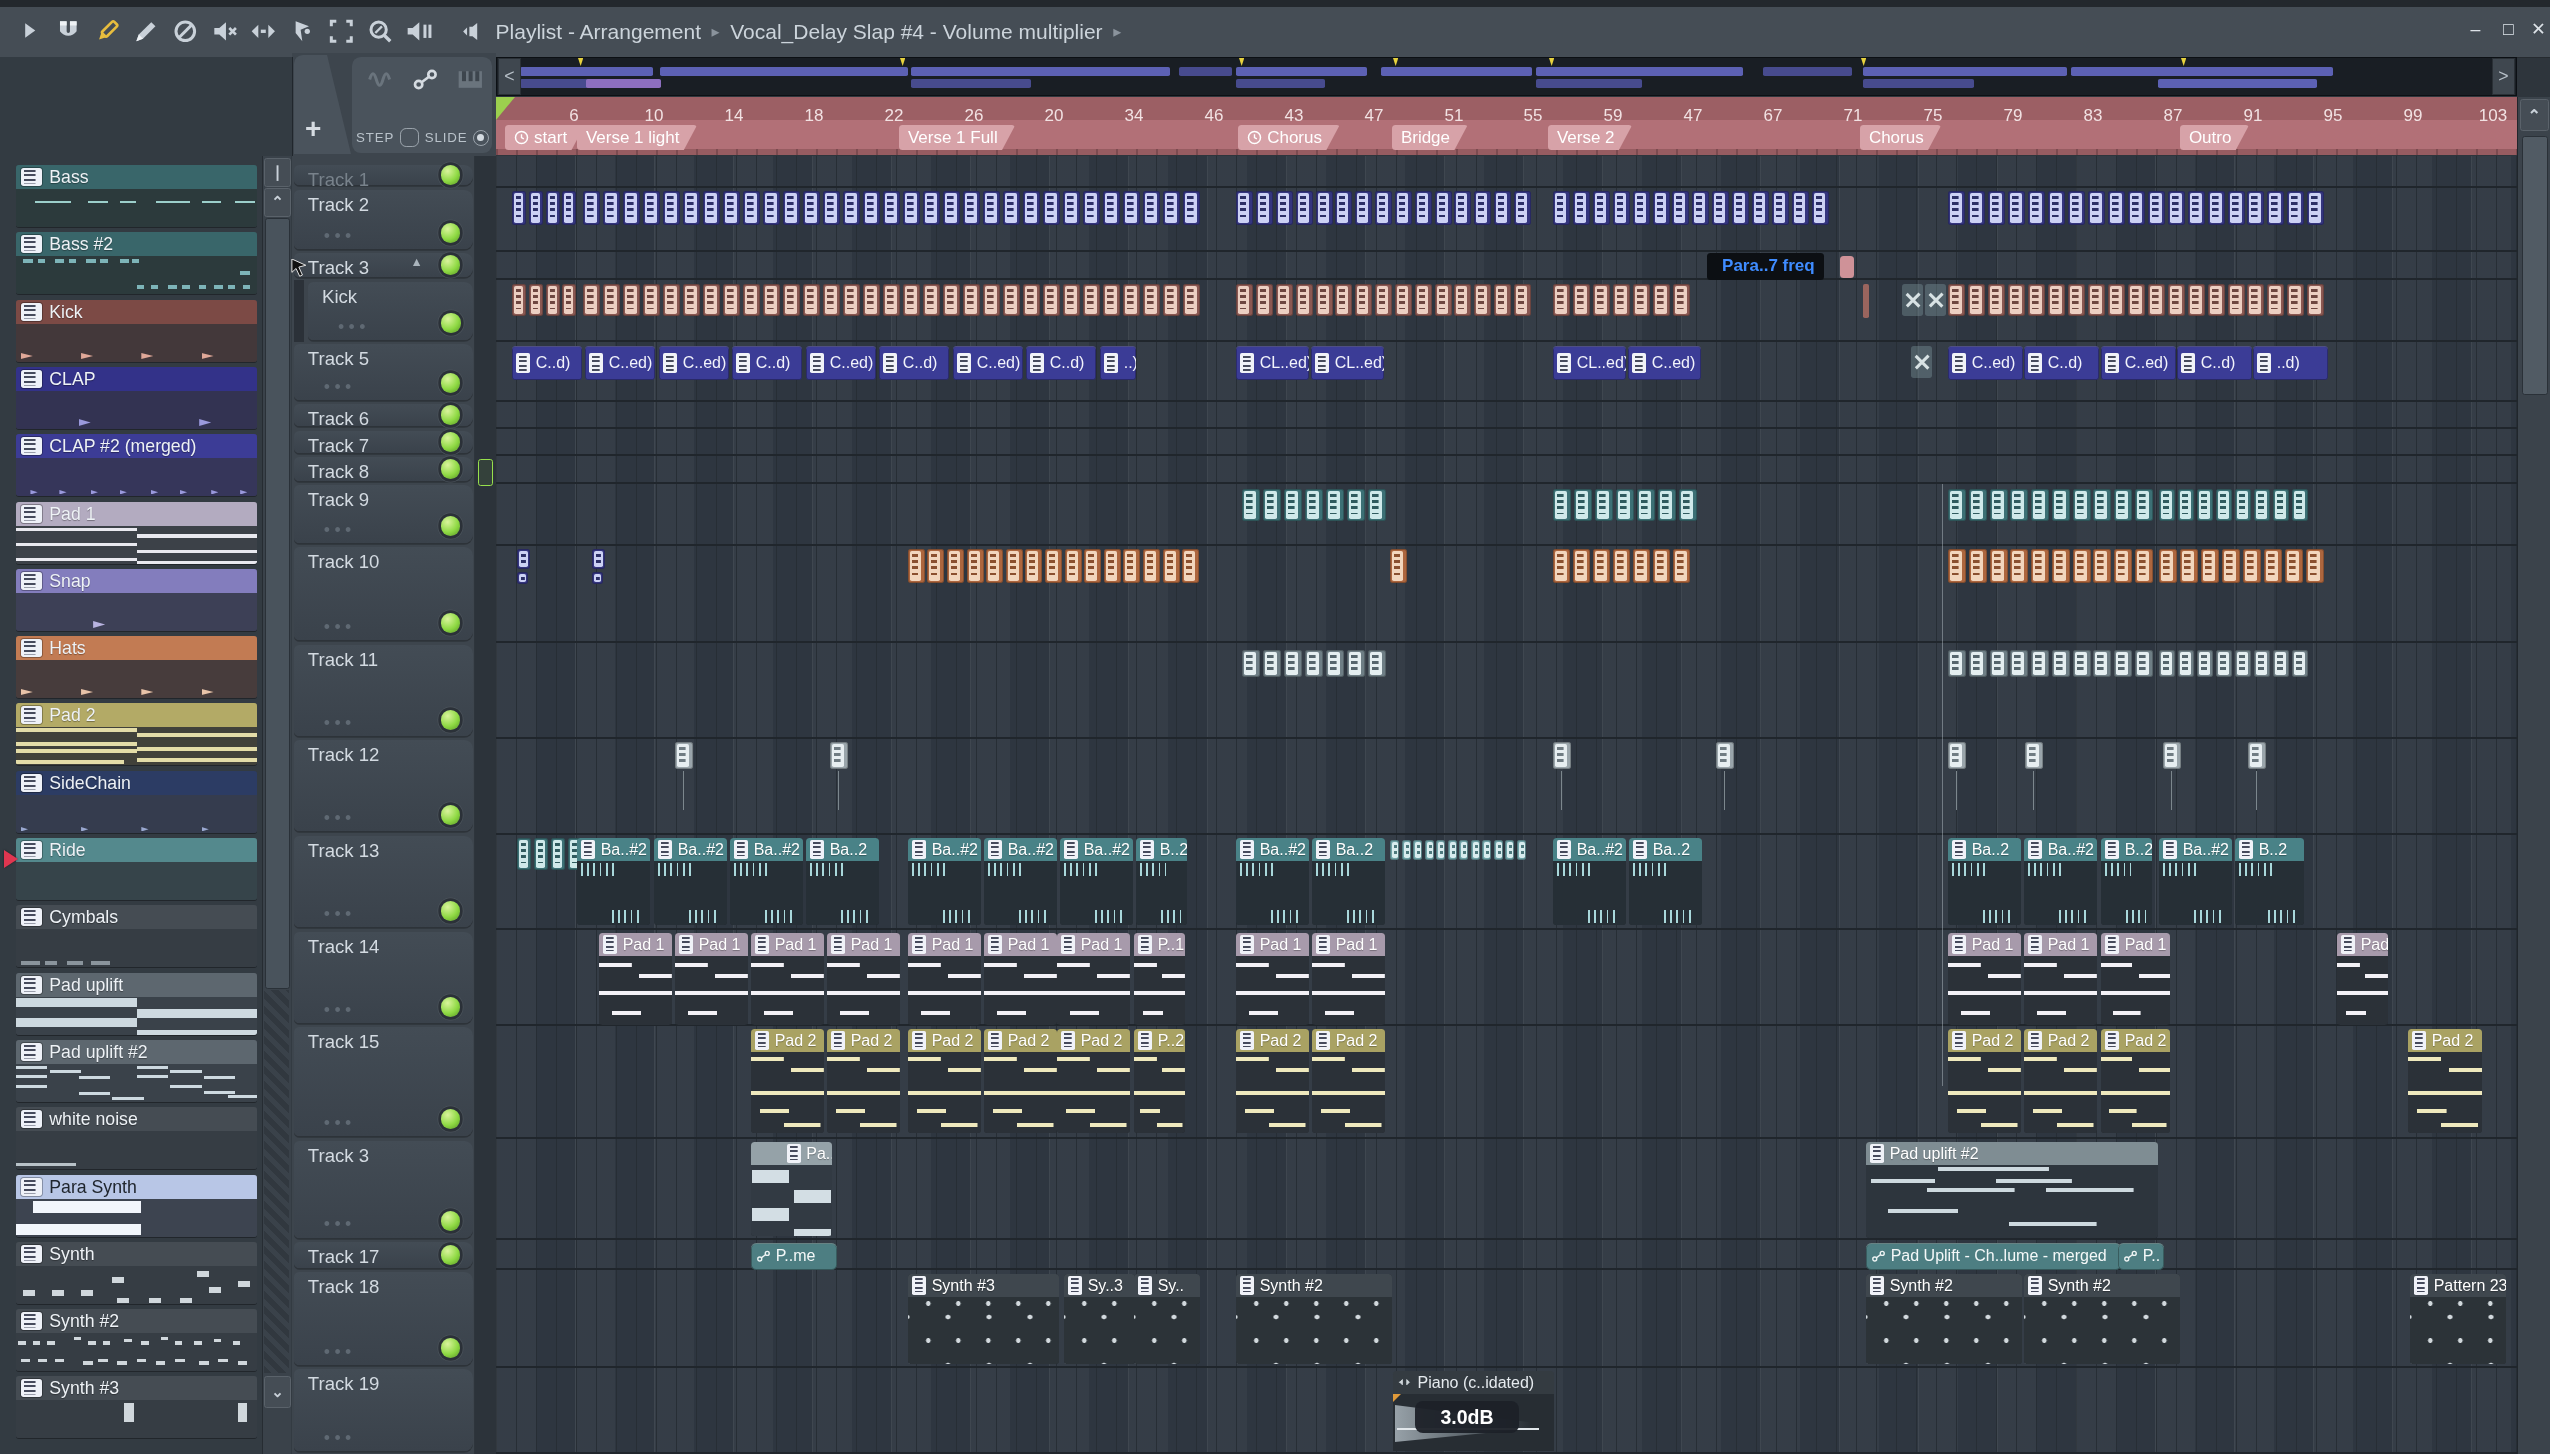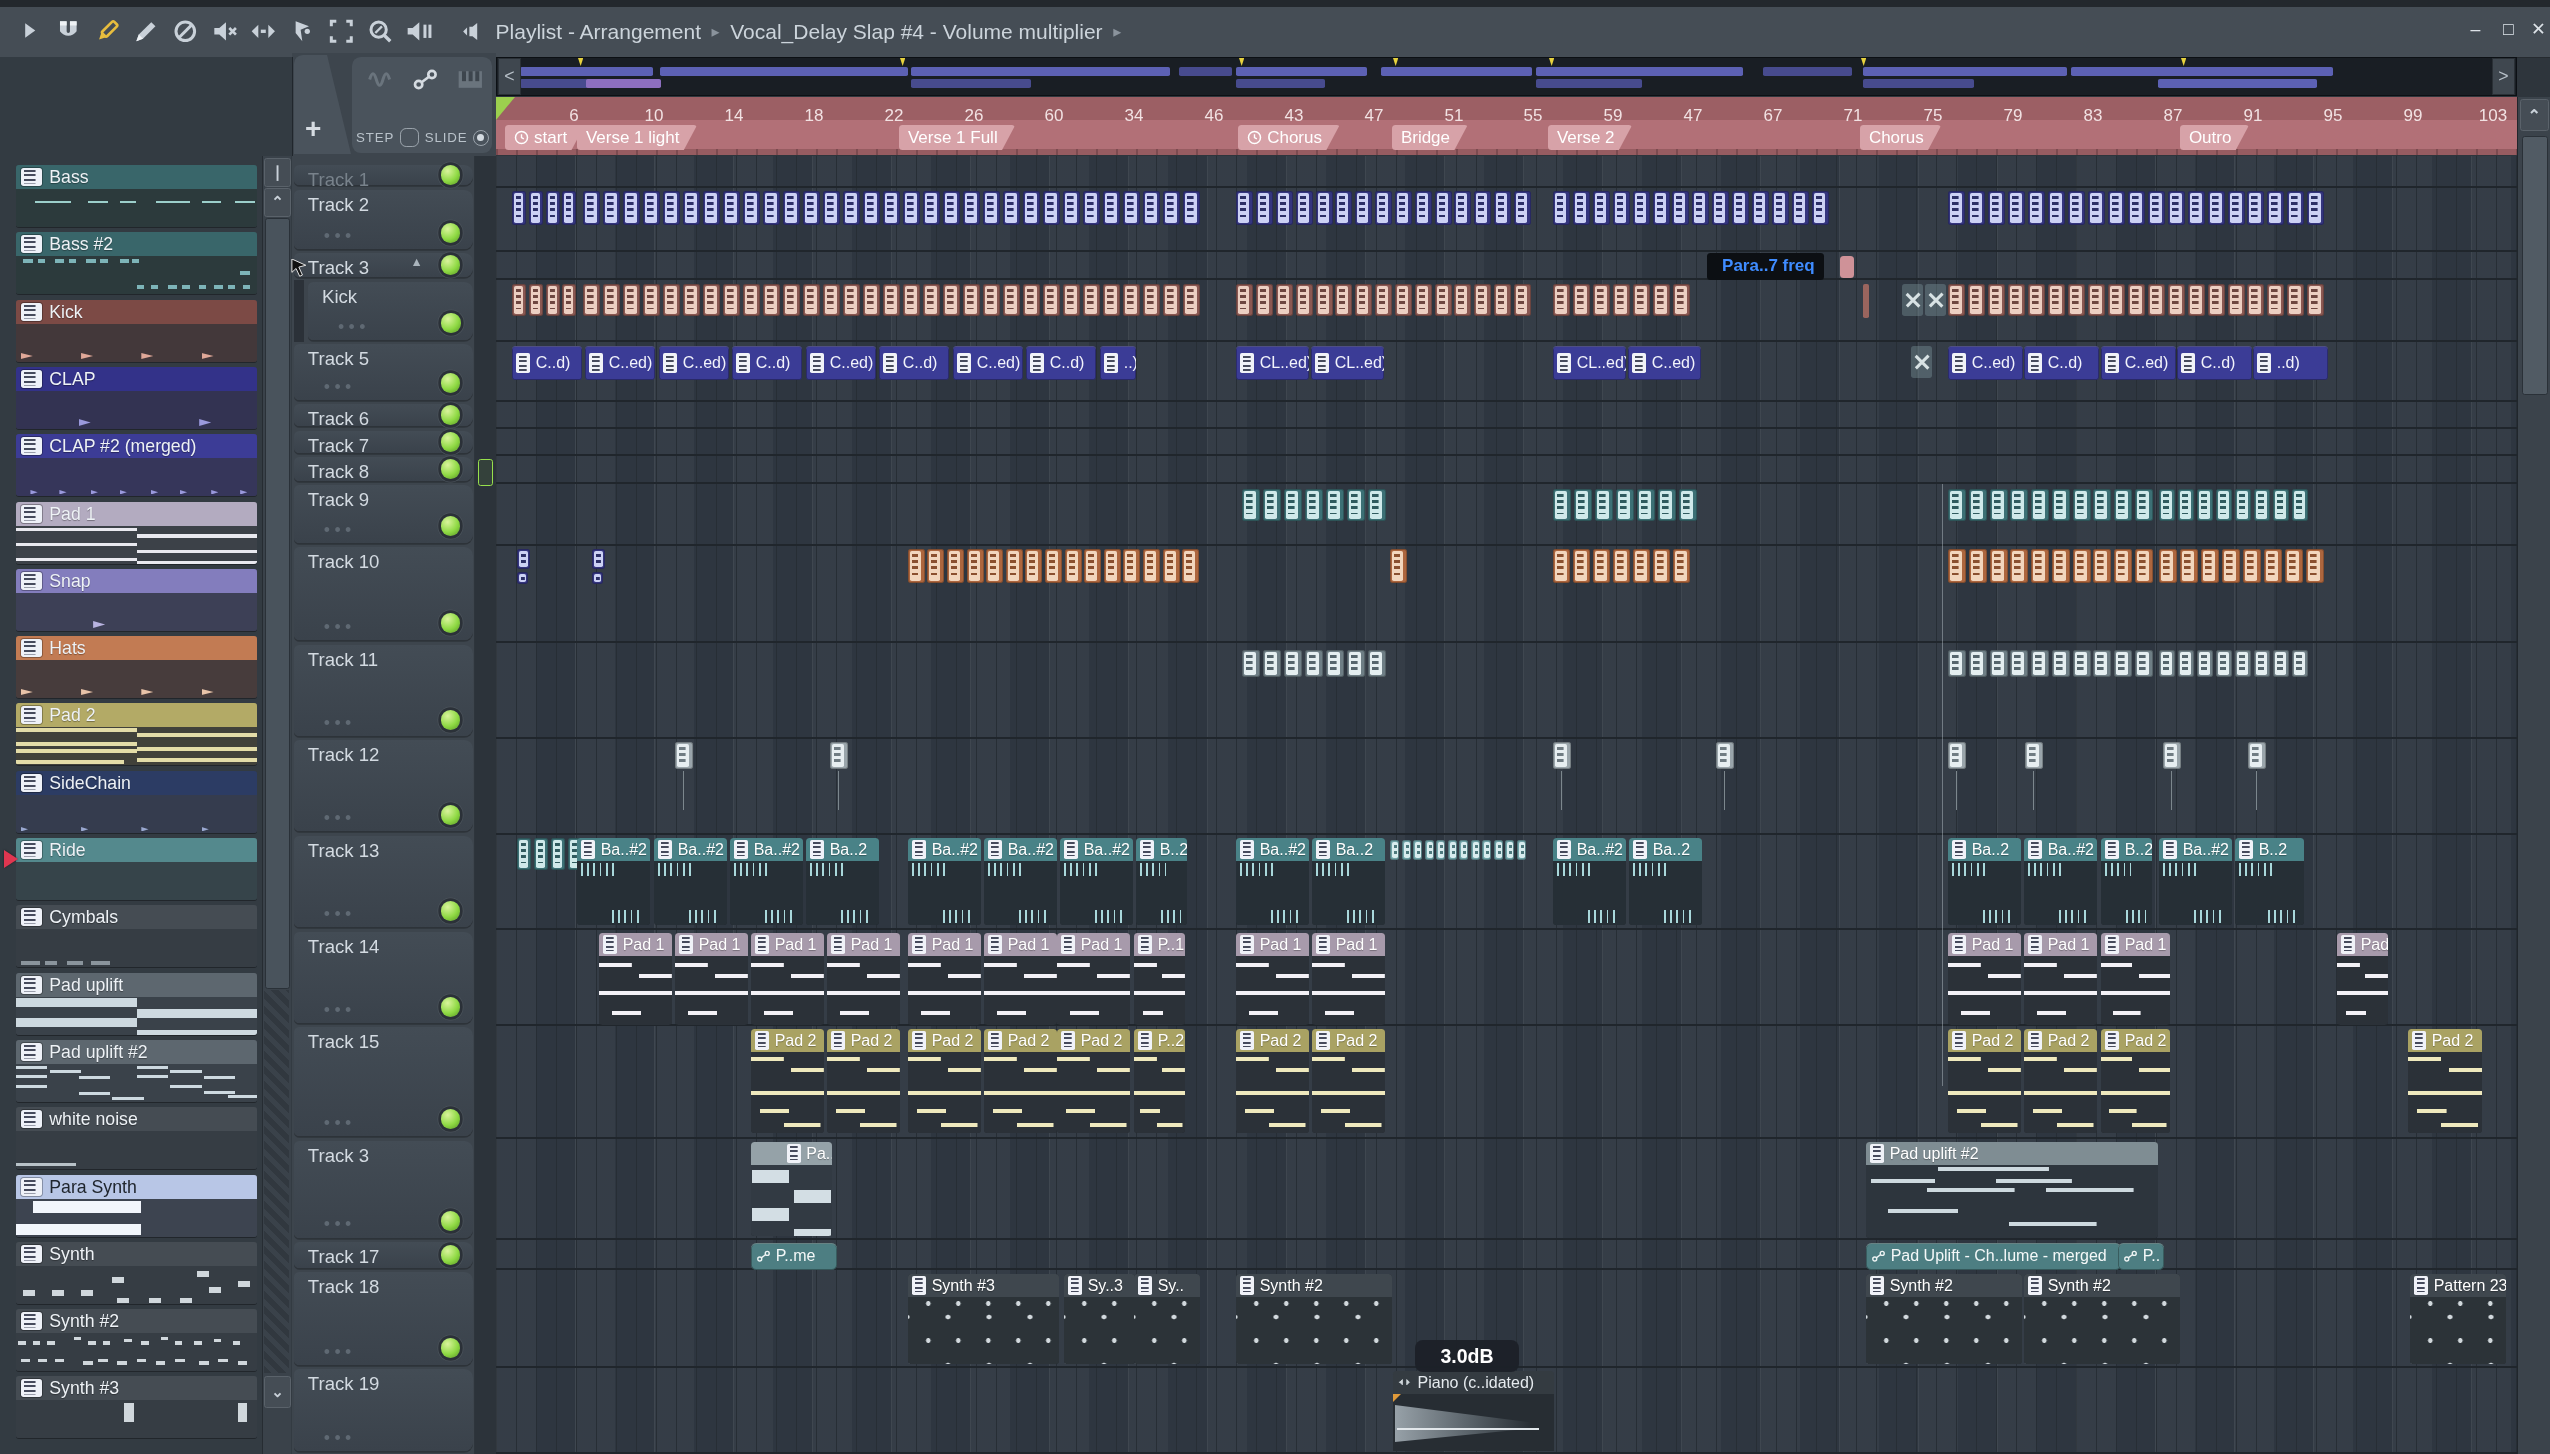--- a/index.html
+++ b/index.html
@@ -96,21 +96,21 @@
   
   .audioclip{position:absolute;border-radius:3.5px;overflow:visible;}
   .audiohdr{position:absolute;left:0;top:0;width:100%;height:23px;background:#343b41;border-radius:3.5px 3.5px 0 0;display:flex;align-items:center;gap:5.3px;padding-left:5.3px;box-sizing:border-box;font-size:16px;color:#e6ebef;white-space:nowrap;}
   .audiobody{position:absolute;left:0;top:23px;width:100%;background:#272d33;}
   .wave{position:absolute;left:1.8px;top:7px;width:92%;height:41px;background:linear-gradient(90deg,#97a1a8,#5a636a 50%,rgba(90,99,106,0) 92%);clip-path:polygon(0 10%,100% 56%,100% 64%,0 100%);}
   .volline{position:absolute;height:1.8px;background:#e2e7eb;}
   .ocorner{position:absolute;left:0;top:23px;width:0;height:0;border-left:8.9px solid #e09a3a;border-bottom:8.9px solid transparent;}
   
   #autotip{left:1707px;top:253px;height:26.6px;background:#0c0f13;border-radius:3.5px;display:flex;align-items:center;gap:6.2px;padding:0 8.9px;font-size:17px;font-weight:bold;color:#3f8cff;z-index:30;}
   #autotipsliver{left:1840px;top:256px;width:14px;height:22px;background:#cf9298;border-radius:3.5px;z-index:29;}
-  #dbtip{left:1415px;top:1340px;width:104px;height:32px;background:rgba(28,33,40,.95);border-radius:8px;display:flex;align-items:center;justify-content:center;font-size:19.5px;font-weight:bold;color:#fff;z-index:30;}
+  #dbtip{left:1415px;top:1401px;width:104px;height:32px;background:rgba(28,33,40,.95);border-radius:8px;display:flex;align-items:center;justify-content:center;font-size:19.5px;font-weight:bold;color:#fff;z-index:30;}
   
   #vscroll{left:2517px;top:97px;width:34px;height:1357px;background:#3b434b;border-left:1.8px solid #20262c;}
   #vthumb{left:2522px;top:136px;width:24px;height:257px;background:#515b64;border:0.9px solid #2a3138;border-radius:2.7px;position:absolute;}
   .vbtn{position:absolute;left:2520px;width:26.6px;height:30px;background:#454d55;border:0.9px solid #5a626a;border-radius:2.7px;color:#c9d1d9;display:flex;align-items:center;justify-content:center;font-size:16px;font-weight:bold;}
   #cursor{left:290px;top:259px;z-index:40;}
   svg{display:block;}
 </style>
 </head>
 <body>
 
@@ -276,21 +276,21 @@
 
   <div class="abs" id="ruler">
     <div id="startflag"></div>
     <div id="rulerticks"></div>
   <div class="rnum" style="left: 78px;">6</div>
       <div class="rnum" style="left: 158px;">10</div>
       <div class="rnum" style="left: 238px;">14</div>
       <div class="rnum" style="left: 318px;">18</div>
       <div class="rnum" style="left: 398px;">22</div>
       <div class="rnum" style="left: 478px;">26</div>
-      <div class="rnum" style="left: 558px;">60</div>
+      <div class="rnum" style="left: 558px;">20</div>
       <div class="rnum" style="left: 638px;">34</div>
       <div class="rnum" style="left: 718px;">46</div>
       <div class="rnum" style="left: 798px;">43</div>
       <div class="rnum" style="left: 878px;">47</div>
       <div class="rnum" style="left: 958px;">51</div>
       <div class="rnum" style="left: 1037px;">55</div>
       <div class="rnum" style="left: 1117px;">59</div>
       <div class="rnum" style="left: 1197px;">47</div>
       <div class="rnum" style="left: 1277px;">67</div>
       <div class="rnum" style="left: 1357px;">71</div>

